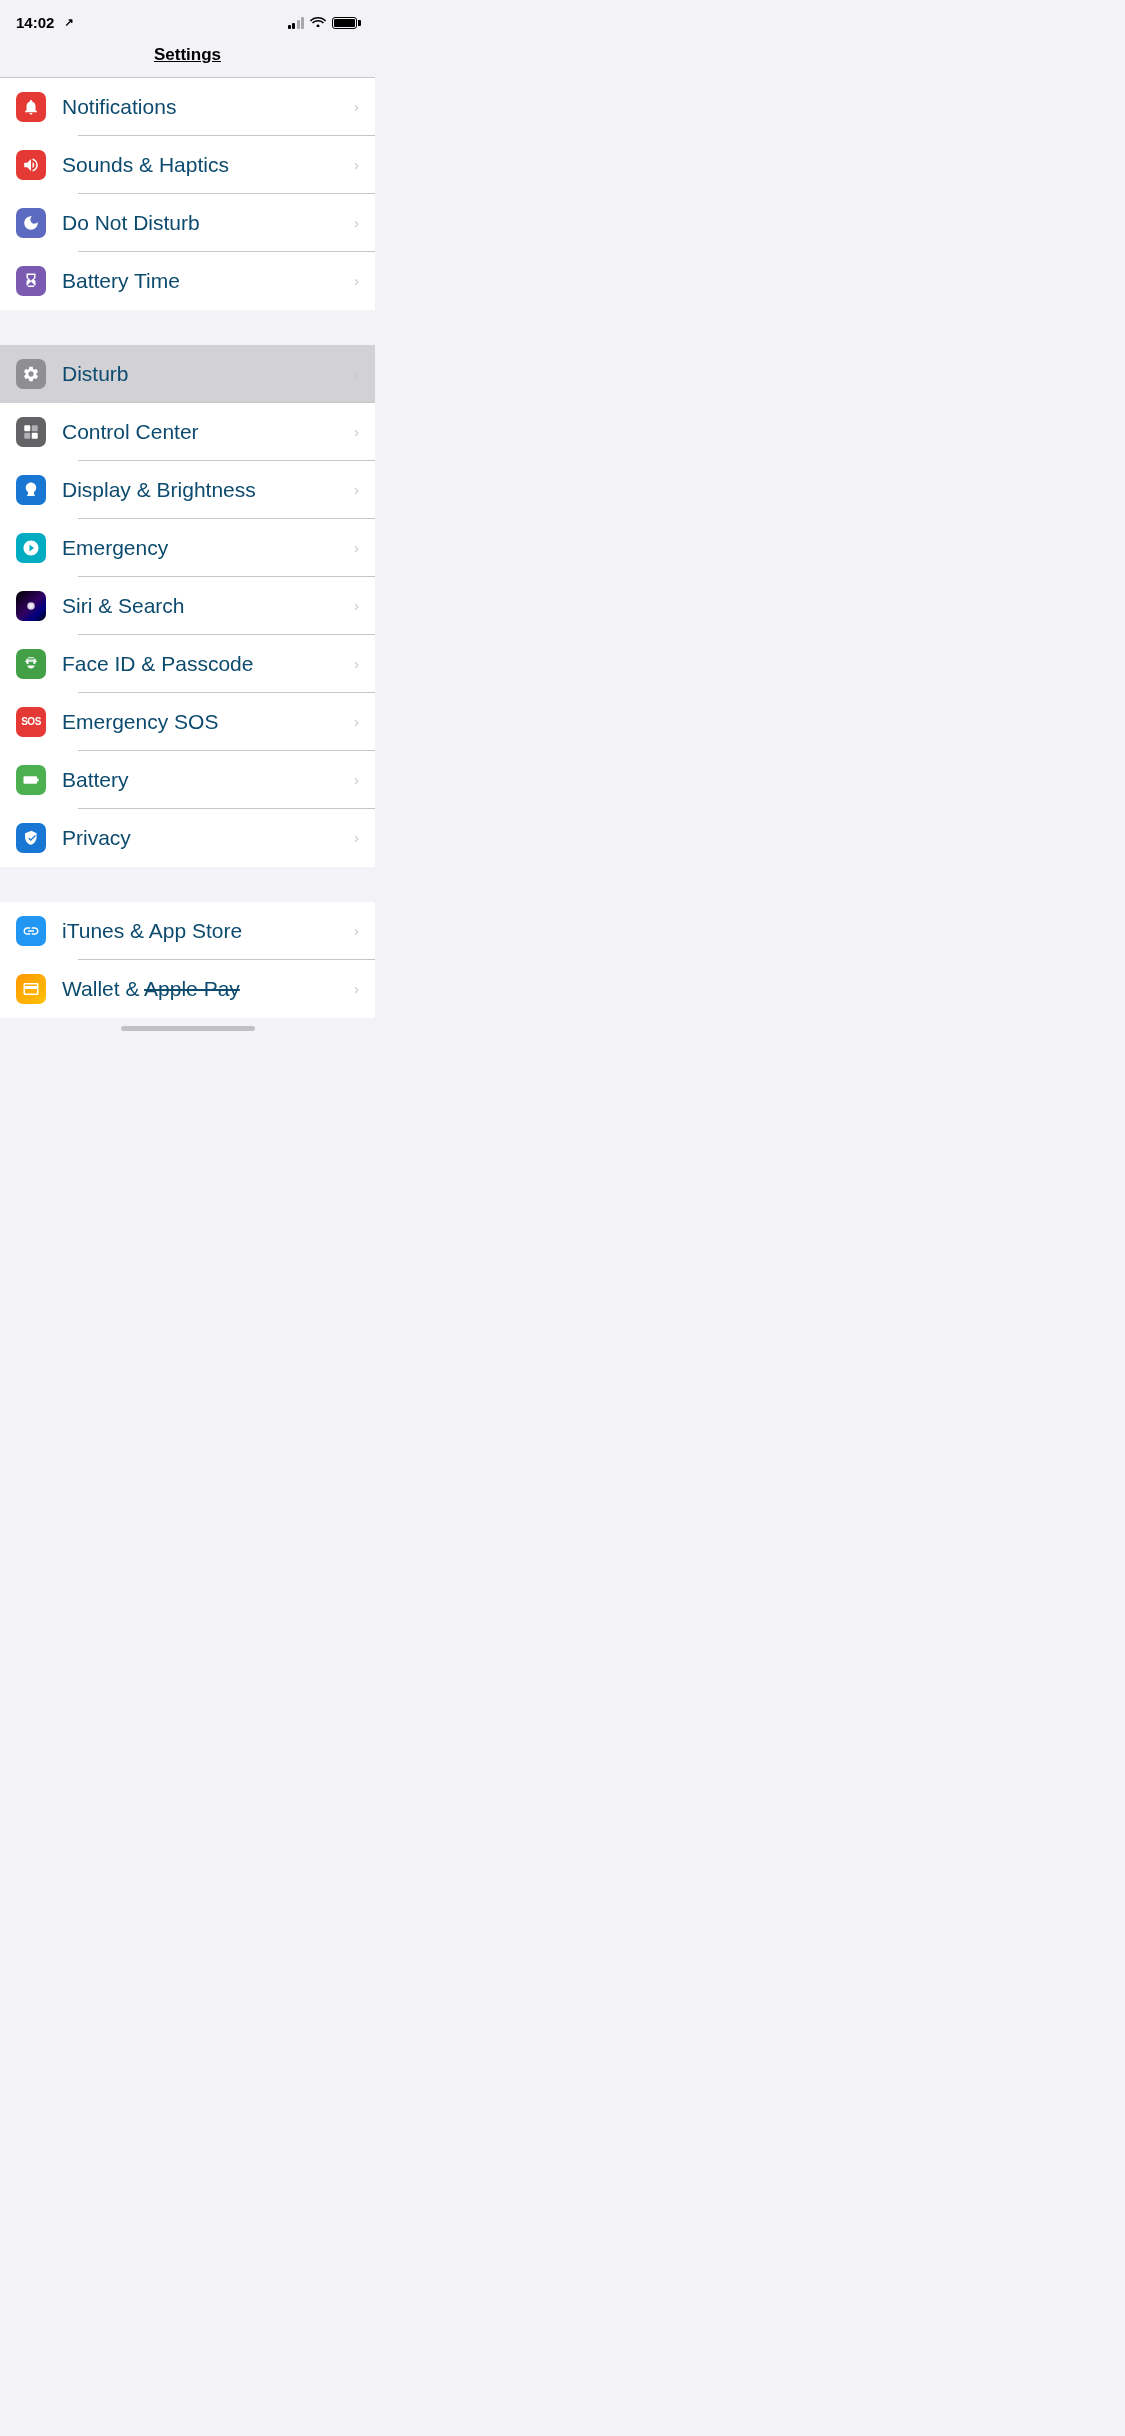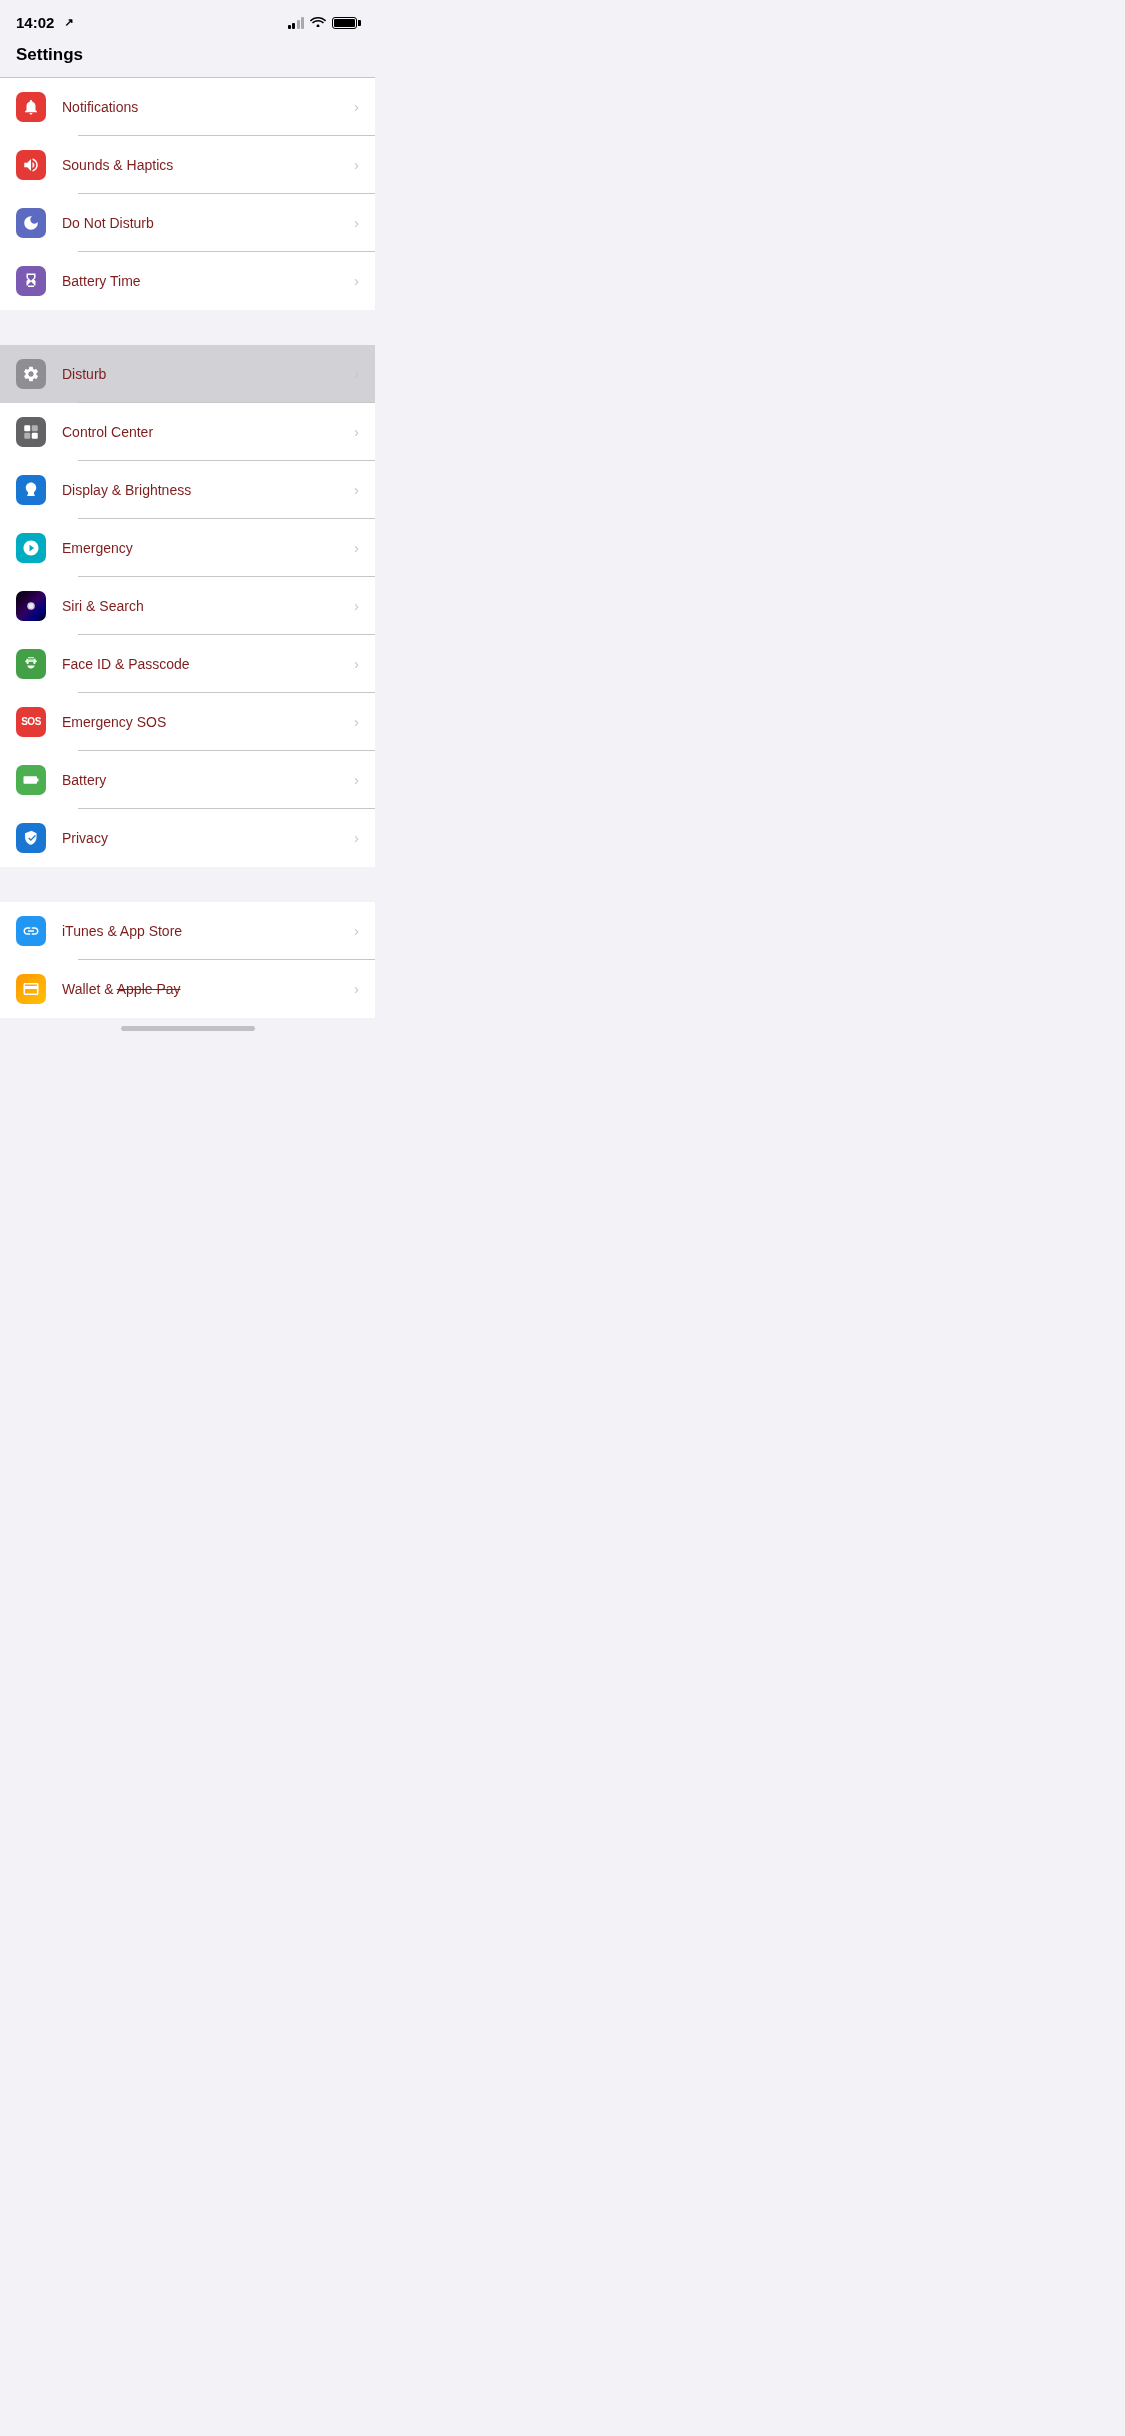--- a/index.html
+++ b/index.html
@@ -96,25 +96,27 @@
       left: 1px;
       top: 1px;
       bottom: 1px;
       width: 90%;
       background: #000;
       border-radius: 1px;
     }
 
     
     .page-title {
+      text-align: center;
       font-size: 17px;
       font-weight: 700;
       color: #000;
       padding: 8px 16px 12px;
       background: #f2f2f7;
+      text-decoration: underline;
     }
 
     
     .title-divider {
       height: 0.5px;
       background: #c6c6c8;
     }
 
     
     .settings-group {
@@ -164,22 +166,22 @@
       align-items: center;
       justify-content: center;
       margin-right: 16px;
       flex-shrink: 0;
       font-size: 16px;
       color: #fff;
     }
 
     .row-label {
       flex: 1;
-      font-size: 14px;
-      color: #7f1d1d;
+      font-size: 21px;
+      color: #0c4a6e;
       font-weight: 400;
     }
 
     .row-chevron {
       color: #c7c7cc;
       font-size: 15px;
       margin-left: 6px;
     }
 
     

